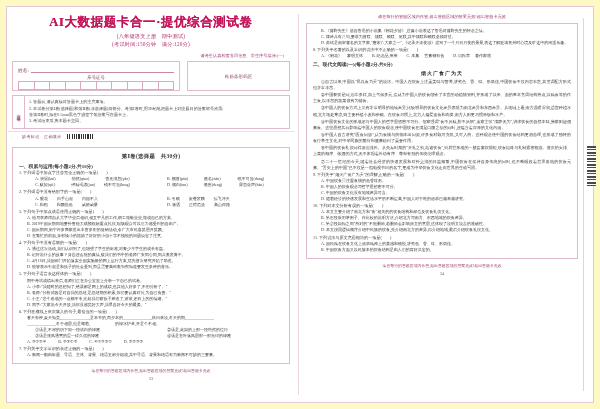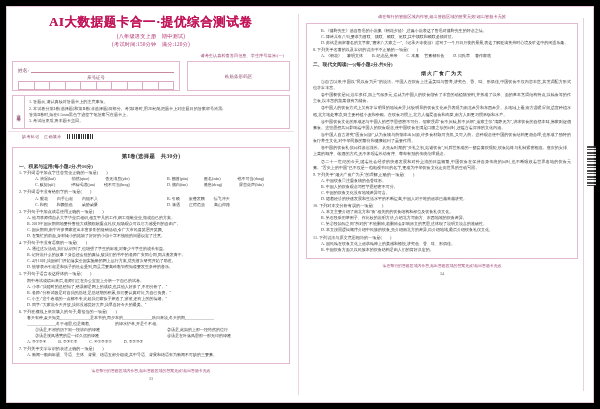--- a/index.html
+++ b/index.html
@@ -2,21 +2,21 @@
 <html><head>
 <meta charset="utf-8">
 <style>
   html,body{margin:0;padding:0;}
   body{
     width:600px;height:409px;overflow:hidden;
     background:#ffffff;
     font-family:"Liberation Serif","DejaVu Serif",serif;
     color:#2a2a2a;
   }
-  .page{position:relative;width:600px;height:409px;background:#000000;}
+  .page{position:relative;width:600px;height:409px;background:#fef9c3;}
 
   
   .frame{
     position:absolute;left:6px;top:6px;width:588px;height:397px;
     border:1px solid #e6c9d8;box-sizing:border-box;background:#fff;
   }
 
   
   .col{position:absolute;top:0;bottom:0;}
   .col-left{left:8px;width:286px;}

